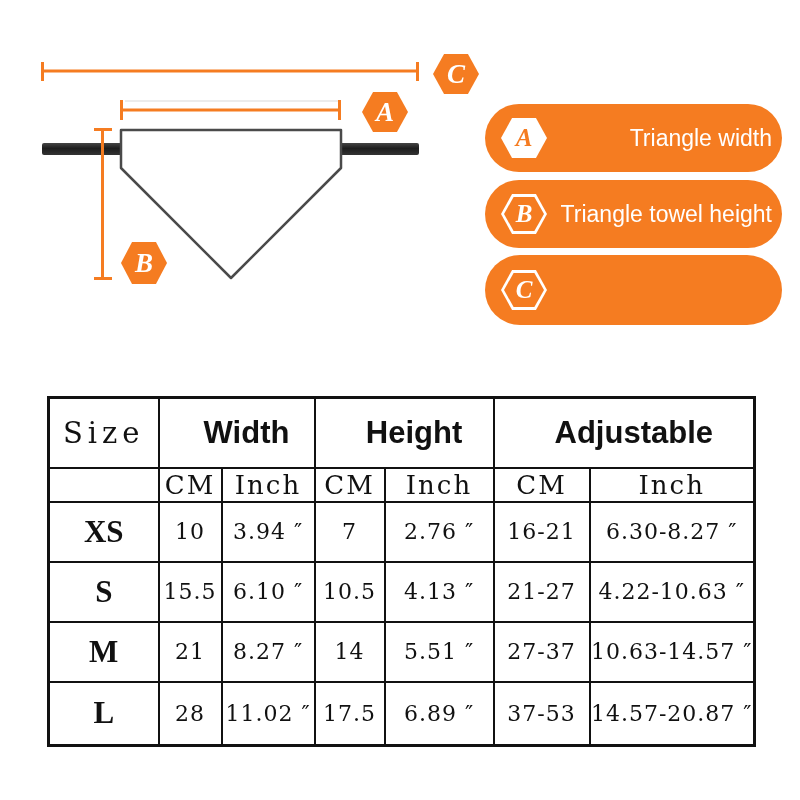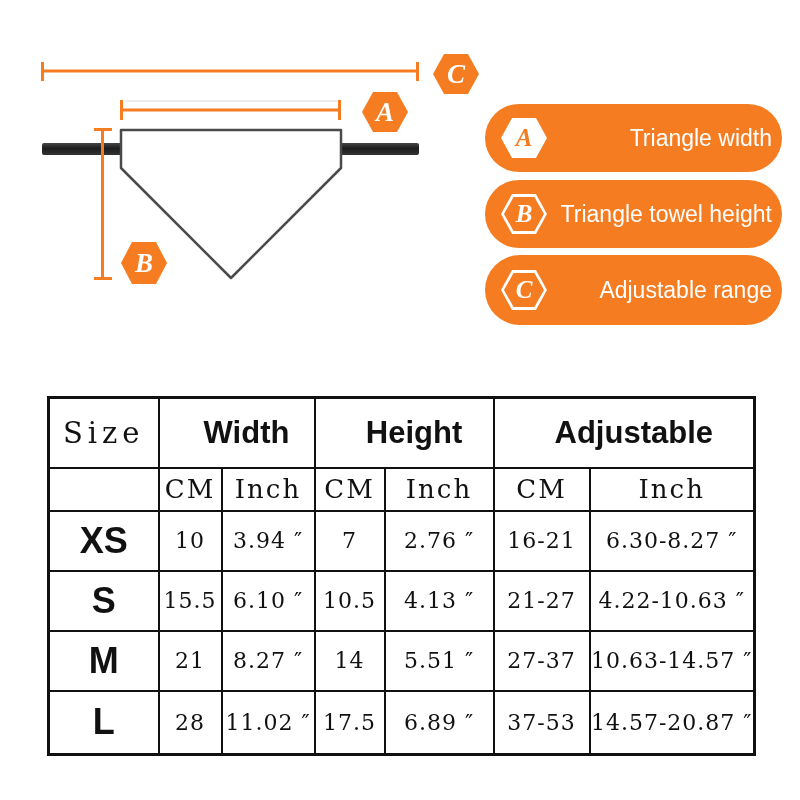--- a/index.html
+++ b/index.html
@@ -48,27 +48,27 @@
   
   .size-table{
     position:absolute;left:47px;top:396px;width:706px;
     border-collapse:collapse;table-layout:fixed;background:#ffffff;color:#111111;
     border:3px solid #111111;
   }
   .size-table td,.size-table th{
     border:2px solid #111111;text-align:center;vertical-align:middle;padding:0;overflow:hidden;
   }
   .r-group{height:70px;}
-  .r-units{height:43px;}
+  .r-units{height:34px;}
   .r-data{height:60px;}
   .r-data-l{height:64px;}
   th.group-hdr{font-family:"Liberation Sans",sans-serif;font-weight:bold;font-size:31px;padding-left:20px;}
   th.size-hdr{font-family:"DejaVu Serif",serif;font-weight:normal;font-size:29px;letter-spacing:5px;}
   td.unit{font-family:"DejaVu Serif",serif;font-size:26px;letter-spacing:2px;}
-  td.size-lbl{font-family:Liberation Sans, sans-serif;font-weight:bold;font-size:36px;}
+  td.size-lbl{font-family:Liberation Serif, serif;font-weight:bold;font-size:31px;}
   td.val{font-family:"DejaVu Serif",serif;font-size:22px;letter-spacing:1px;}
 </style>
 </head>
 <body>
 
 <div>
 
   <svg class="diagram-svg" width="800" height="340" viewBox="0 0 800 340">
     <defs>
       <linearGradient id="collarGrad" x1="0" y1="0" x2="0" y2="1">
@@ -134,21 +134,20 @@
     <div class="banner-label">Triangle towel height</div>
   </div>
 
   <div class="banner banner-c">
     <div class="hexwrap">
       <div class="hex-outer"></div>
       <div class="hex-inner"></div>
       <div class="hex-letter">C</div>
     </div>
     <div class="banner-label">
-      <div>Adjustable range</div>
     </div>
   </div>
 
   <table class="size-table">
     <colgroup>
       <col style="width:110px">
         <col style="width:63px">
         <col style="width:93px">
       <col style="width:70px">
         <col style="width:109px">

